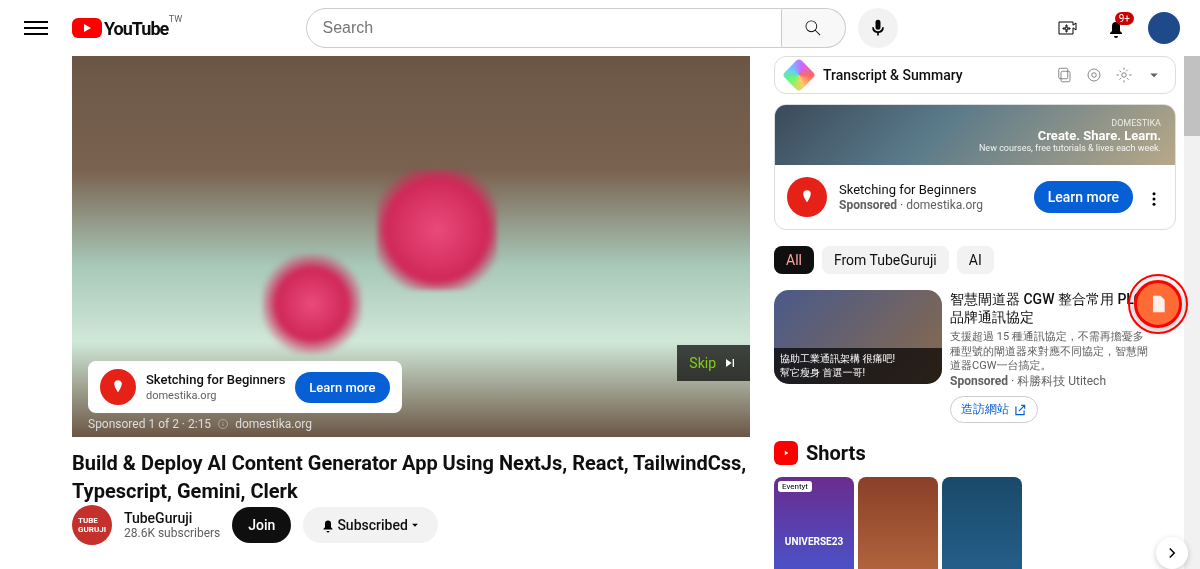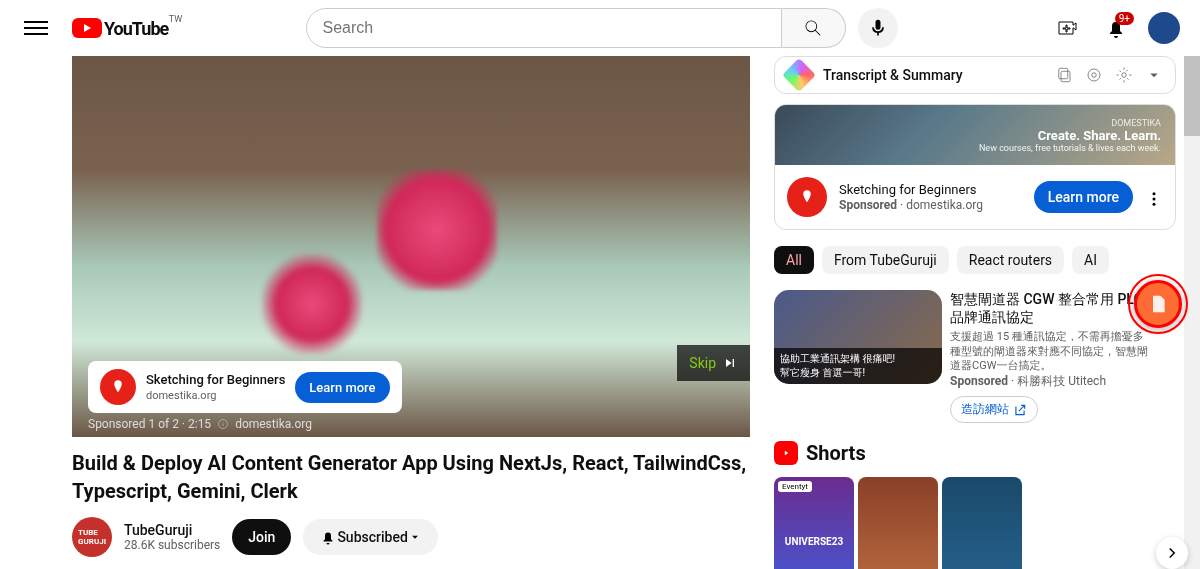--- a/index.html
+++ b/index.html
@@ -31,21 +31,21 @@
 .paint-subject2 { position: absolute; left: 28%; top: 52%; width: 100px; height: 100px; background: radial-gradient(circle, #e94b7a 0%, #d02858 50%, transparent 75%); filter: blur(2px); }
 .skip-btn { position: absolute; bottom: 56px; right: 0; background: rgba(0,0,0,0.7); color: #84cc16; padding: 10px 12px; display: flex; align-items: center; gap: 6px; cursor: pointer; }
 .ad-overlay { position: absolute; bottom: 24px; left: 16px; background: #fff; border-radius: 8px; padding: 8px 12px; display: flex; align-items: center; gap: 10px; }
 .ad-overlay-icon { width: 36px; height: 36px; background: #e62117; border-radius: 50%; display: flex; align-items: center; justify-content: center; color: #fff; }
 .ad-overlay-text { font-size: 13px; }
 .ad-overlay-text strong { display: block; font-weight: 500; }
 .ad-overlay-text small { font-size: 11px; color: #606060; }
 .ad-learn-btn { background: #065fd4; color: #fff; padding: 8px 14px; border-radius: 18px; font-size: 13px; font-weight: 500; cursor: pointer; }
 .player-bottom-info { position: absolute; bottom: 6px; left: 16px; color: #ddd; font-size: 12px; display: flex; align-items: center; gap: 6px; }
 .video-title { font-size: 20px; font-weight: 700; margin-top: 12px; line-height: 1.4; }
-.video-meta { display: flex; align-items: center; justify-content: space-between; margin-top: 12px; flex-wrap: wrap; gap: 12px; }
+.video-meta { display: flex; align-items: center; justify-content: space-between; flex-wrap: wrap; gap: 12px; }
 .channel-info { display: flex; align-items: center; gap: 12px; }
 .channel-avatar { width: 40px; height: 40px; border-radius: 50%; background: #c4302b; display: flex; align-items: center; justify-content: center; color: #fff; font-size: 8px; font-weight: 700; }
 .channel-name { font-weight: 500; }
 .channel-subs { font-size: 12px; color: #606060; }
 .join-btn { background: #0f0f0f; color: #fff; padding: 0 16px; height: 36px; border-radius: 18px; font-weight: 500; cursor: pointer; display: flex; align-items: center; }
 .sub-btn { background: #f2f2f2; padding: 0 16px; height: 36px; border-radius: 18px; font-weight: 500; cursor: pointer; display: flex; align-items: center; }
 .right-col { width: 402px; flex-shrink: 0; }
 .transcript-bar { border: 1px solid #ddd; border-radius: 12px; padding: 6px 12px; display: flex; align-items: center; gap: 12px; margin-bottom: 10px; }
 .transcript-logo { width: 24px; height: 24px; background: conic-gradient(from 45deg, #f66, #fc6, #6f6, #6cf, #c6f, #f66); border-radius: 4px; transform: rotate(45deg); }
 .transcript-title { flex: 1; font-weight: 500; }
@@ -245,21 +245,20 @@
               <circle cx="12" cy="12" r="2"></circle>
               <circle cx="12" cy="19" r="2"></circle>
             </svg>
         </div>
       </div>
     </div>
 
     <div class="filter-chips">
       <div class="chip active">All</div>
       <div class="chip">From TubeGuruji</div>
-      <div class="chip">React routers</div>
       <div class="chip">AI</div>
     </div>
 
     <div class="related-ad">
       <div class="related-thumb" style="background:linear-gradient(135deg,#4a5a8a,#8a6a4a);">
         <div class="thumb-overlay"><span>協助工業通訊架構 很痛吧!</span><br><span>幫它瘦身 首選一哥!</span></div>
       </div>
       <div class="related-info">
         <div class="related-title">智慧閘道器 CGW 整合常用 PLC 品牌通訊協定</div>
         <div class="related-meta" style="font-size:11px; line-height:1.3;">支援超過 15 種通訊協定，不需再擔憂多種型號的閘道器來對應不同協定，智慧閘道器CGW一台搞定。</div>

